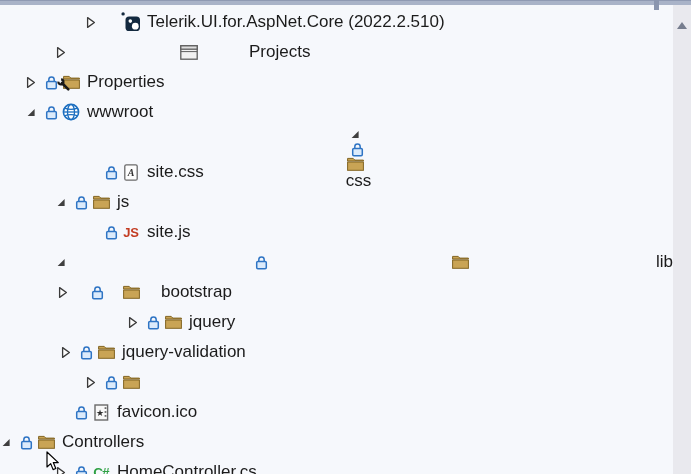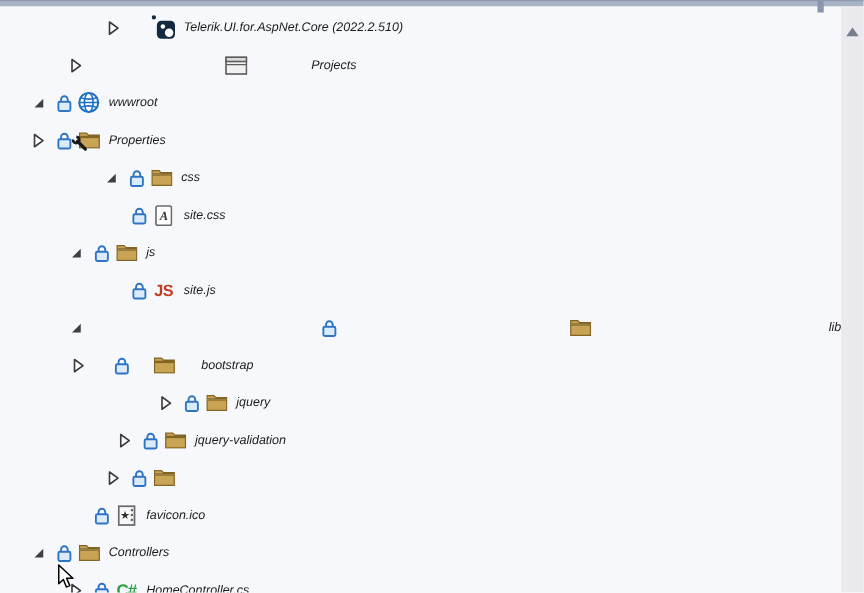--- a/index.html
+++ b/index.html
@@ -28,21 +28,21 @@
   .tree{
     position:absolute;left:0;top:7px;width:673px;
   }
   .row{
     height:30px;display:flex;align-items:center;
     white-space:nowrap;
   }
   .slot-chevron{width:13px;margin-right:7px;display:inline-flex;justify-content:flex-start;align-items:center;flex:none;}
   .slot-lock{width:13px;margin-right:3px;display:inline-flex;justify-content:center;align-items:center;flex:none;}
   .slot-icon{width:20px;margin-right:6px;display:inline-flex;justify-content:center;align-items:center;flex:none;position:relative;}
-  .label{font-size:10px;color:var(--text);font-style:italic;}
+  .label{font-size:17px;color:var(--text);}
   .js-badge{color:var(--js);font-weight:700;font-size:13px;letter-spacing:-0.3px;}
   .cs-badge{color:var(--csharp);font-weight:700;font-size:13.5px;letter-spacing:-0.8px;}
   .wrench-overlay{position:absolute;left:-4px;bottom:-3px;}
   .scrollbar{
     position:absolute;right:0;top:5px;width:18px;height:469px;
     background:var(--track);
   }
   .scroll-up-arrow{
     position:absolute;left:4px;top:17px;width:0;height:0;
     border-left:5px solid transparent;border-right:5px solid transparent;
@@ -86,65 +86,65 @@
       <rect x="0.8" y="0.8" width="16.4" height="13.4" fill="#f1f1f1" stroke="#5d5d5d" stroke-width="1.3"></rect>
       <rect x="0.8" y="0.8" width="16.4" height="3.4" fill="#dedede" stroke="#5d5d5d" stroke-width="1.3"></rect>
       <line x1="0.8" y1="6.6" x2="17.2" y2="6.6" stroke="#5d5d5d" stroke-width="1"></line>
     </svg>
       </span>
       <span class="label">Projects</span>
     </div>
     <div class="row" style="padding-left: 25px;">
       <span class="slot-chevron">
         <svg width="12" height="15" viewBox="0 0 12 15">
+      <path d="M2.6,2.6 L9.4,7.5 L2.6,12.4 Z" fill="#fdfdfd" stroke="#3a3a3a" stroke-width="1.3" stroke-linejoin="round"></path>
+    </svg>
+      </span>
+      <span class="slot-lock">
+        <svg width="13" height="15" viewBox="0 0 13 15">
+    <path d="M3.8,6.4 V4.7 a2.7,2.7 0 0 1 5.4,0 V6.4" fill="none" stroke="var(--lock)" stroke-width="1.5"></path>
+    <rect x="1.7" y="6.4" width="9.6" height="7.4" rx="1.2" fill="var(--lockFill)" stroke="var(--lock)" stroke-width="1.5"></rect>
+  </svg>
+      </span>
+      <span class="slot-icon">
+        <svg width="17" height="14" viewBox="0 0 17 14">
+    <path d="M0.6,4 V1.4 H6.2 L7.8,3.1 H16.4 V4 Z" fill="var(--folder)" stroke="var(--folderBorder)" stroke-width="1"></path>
+    <rect x="0.6" y="5" width="15.8" height="8.3" fill="var(--folder)" stroke="var(--folderBorder)" stroke-width="1"></rect>
+  </svg>
+        <svg class="wrench-overlay" width="14" height="14" viewBox="0 0 14 14">
+      <line x1="5" y1="5" x2="11.3" y2="11.3" stroke="#191919" stroke-width="2.6" stroke-linecap="round"></line>
+      <circle cx="3.9" cy="3.9" r="2.5" fill="none" stroke="#191919" stroke-width="2.2" stroke-dasharray="12 3.7" stroke-dashoffset="4"></circle>
+    </svg>
+      </span>
+      <span class="label">Properties</span>
+    </div>
+    <div class="row" style="padding-left: 25px;">
+      <span class="slot-chevron">
+        <svg width="12" height="15" viewBox="0 0 12 15">
       <path d="M9.6,4 V11 H2.6 Z" fill="#3f3f3f"></path>
     </svg>
       </span>
       <span class="slot-lock">
         <svg width="13" height="15" viewBox="0 0 13 15">
     <path d="M3.8,6.4 V4.7 a2.7,2.7 0 0 1 5.4,0 V6.4" fill="none" stroke="var(--lock)" stroke-width="1.5"></path>
     <rect x="1.7" y="6.4" width="9.6" height="7.4" rx="1.2" fill="var(--lockFill)" stroke="var(--lock)" stroke-width="1.5"></rect>
   </svg>
       </span>
       <span class="slot-icon">
         <svg width="18" height="18" viewBox="0 0 18 18">
       <circle cx="9" cy="9" r="7.6" fill="#ffffff" stroke="var(--globe)" stroke-width="1.6"></circle>
       <ellipse cx="9" cy="9" rx="3.5" ry="7.6" fill="none" stroke="var(--globe)" stroke-width="1.3"></ellipse>
       <line x1="1.4" y1="9" x2="16.6" y2="9" stroke="var(--globe)" stroke-width="1.3"></line>
       <path d="M2.3,5.1 Q9,7.5 15.7,5.1" fill="none" stroke="var(--globe)" stroke-width="1.2"></path>
       <path d="M2.3,12.9 Q9,10.5 15.7,12.9" fill="none" stroke="var(--globe)" stroke-width="1.2"></path>
     </svg>
       </span>
       <span class="label">wwwroot</span>
     </div>
-    <div class="row" style="padding-left: 25px;">
-      <span class="slot-chevron">
-        <svg width="12" height="15" viewBox="0 0 12 15">
-      <path d="M2.6,2.6 L9.4,7.5 L2.6,12.4 Z" fill="#fdfdfd" stroke="#3a3a3a" stroke-width="1.3" stroke-linejoin="round"></path>
-    </svg>
-      </span>
-      <span class="slot-lock">
-        <svg width="13" height="15" viewBox="0 0 13 15">
-    <path d="M3.8,6.4 V4.7 a2.7,2.7 0 0 1 5.4,0 V6.4" fill="none" stroke="var(--lock)" stroke-width="1.5"></path>
-    <rect x="1.7" y="6.4" width="9.6" height="7.4" rx="1.2" fill="var(--lockFill)" stroke="var(--lock)" stroke-width="1.5"></rect>
-  </svg>
-      </span>
-      <span class="slot-icon">
-        <svg width="17" height="14" viewBox="0 0 17 14">
-    <path d="M0.6,4 V1.4 H6.2 L7.8,3.1 H16.4 V4 Z" fill="var(--folder)" stroke="var(--folderBorder)" stroke-width="1"></path>
-    <rect x="0.6" y="5" width="15.8" height="8.3" fill="var(--folder)" stroke="var(--folderBorder)" stroke-width="1"></rect>
-  </svg>
-        <svg class="wrench-overlay" width="14" height="14" viewBox="0 0 14 14">
-      <line x1="5" y1="5" x2="11.3" y2="11.3" stroke="#191919" stroke-width="2.6" stroke-linecap="round"></line>
-      <circle cx="3.9" cy="3.9" r="2.5" fill="none" stroke="#191919" stroke-width="2.2" stroke-dasharray="12 3.7" stroke-dashoffset="4"></circle>
-    </svg>
-      </span>
-      <span class="label">Properties</span>
-    </div>
-    <div class="row" style="padding-left: 83px;">
+    <div class="row" style="padding-left: 44px; flex-direction: column;">
       <span class="slot-chevron">
         <svg width="12" height="15" viewBox="0 0 12 15">
       <path d="M9.6,4 V11 H2.6 Z" fill="#3f3f3f"></path>
     </svg>
       </span>
       <span class="slot-lock">
         <svg width="13" height="15" viewBox="0 0 13 15">
     <path d="M3.8,6.4 V4.7 a2.7,2.7 0 0 1 5.4,0 V6.4" fill="none" stroke="var(--lock)" stroke-width="1.5"></path>
     <rect x="1.7" y="6.4" width="9.6" height="7.4" rx="1.2" fill="var(--lockFill)" stroke="var(--lock)" stroke-width="1.5"></rect>
   </svg>
@@ -259,21 +259,21 @@
   </svg>
       </span>
       <span class="slot-icon">
         <svg width="17" height="14" viewBox="0 0 17 14">
     <path d="M0.6,4 V1.4 H6.2 L7.8,3.1 H16.4 V4 Z" fill="var(--folder)" stroke="var(--folderBorder)" stroke-width="1"></path>
     <rect x="0.6" y="5" width="15.8" height="8.3" fill="var(--folder)" stroke="var(--folderBorder)" stroke-width="1"></rect>
   </svg>
       </span>
       <span class="label">jquery</span>
     </div>
-    <div class="row" style="padding-left: 94px;">
+    <div class="row" style="padding-left: 60px;">
       <span class="slot-chevron">
         <svg width="12" height="15" viewBox="0 0 12 15">
       <path d="M2.6,2.6 L9.4,7.5 L2.6,12.4 Z" fill="#fdfdfd" stroke="#3a3a3a" stroke-width="1.3" stroke-linejoin="round"></path>
     </svg>
       </span>
       <span class="slot-lock">
         <svg width="13" height="15" viewBox="0 0 13 15">
     <path d="M3.8,6.4 V4.7 a2.7,2.7 0 0 1 5.4,0 V6.4" fill="none" stroke="var(--lock)" stroke-width="1.5"></path>
     <rect x="1.7" y="6.4" width="9.6" height="7.4" rx="1.2" fill="var(--lockFill)" stroke="var(--lock)" stroke-width="1.5"></rect>
   </svg>
@@ -317,21 +317,21 @@
         <svg width="15" height="17" viewBox="0 0 15 17">
       <rect x="1" y="1" width="12.6" height="15" fill="#f8f8f8" stroke="var(--docBorder)" stroke-width="1.4"></rect>
       <rect x="10.6" y="3.2" width="1.8" height="1.8" fill="var(--docBorder)"></rect>
       <rect x="10.6" y="7.1" width="1.8" height="1.8" fill="var(--docBorder)"></rect>
       <rect x="10.6" y="11" width="1.8" height="1.8" fill="var(--docBorder)"></rect>
       <text x="6" y="11.6" font-size="9" fill="#2f2f2f" text-anchor="middle" font-family="DejaVu Sans, sans-serif">★</text>
     </svg>
       </span>
       <span class="label">favicon.ico</span>
     </div>
-    <div class="row" style="padding-left: 25px;">
+    <div class="row" style="">
       <span class="slot-chevron">
         <svg width="12" height="15" viewBox="0 0 12 15">
       <path d="M9.6,4 V11 H2.6 Z" fill="#3f3f3f"></path>
     </svg>
       </span>
       <span class="slot-lock">
         <svg width="13" height="15" viewBox="0 0 13 15">
     <path d="M3.8,6.4 V4.7 a2.7,2.7 0 0 1 5.4,0 V6.4" fill="none" stroke="var(--lock)" stroke-width="1.5"></path>
     <rect x="1.7" y="6.4" width="9.6" height="7.4" rx="1.2" fill="var(--lockFill)" stroke="var(--lock)" stroke-width="1.5"></rect>
   </svg>

